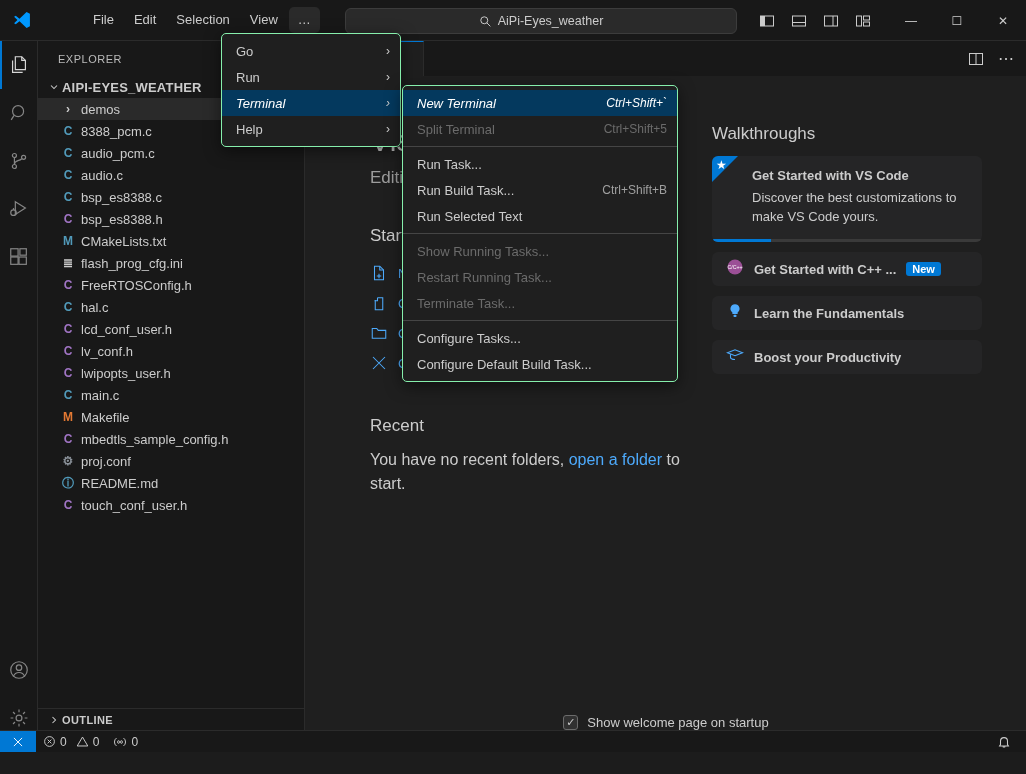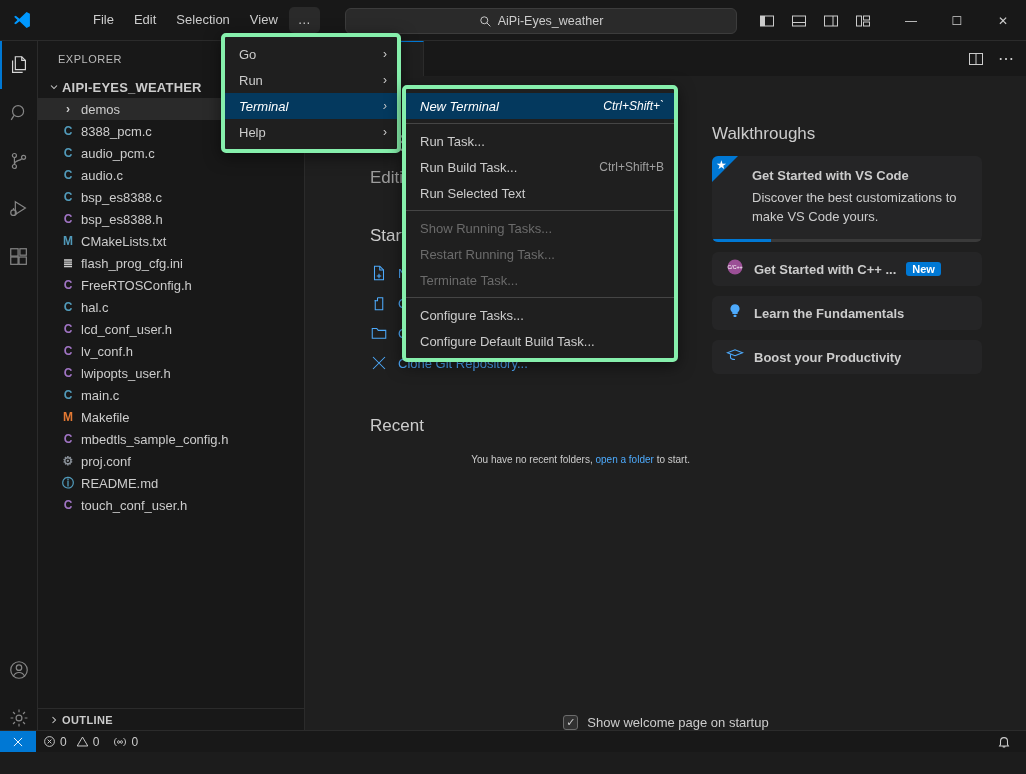--- a/index.html
+++ b/index.html
@@ -95,21 +95,21 @@
 
   .welcome { position: relative; height: 676px; overflow: hidden; padding: 0; }
   .wl-inner { display:flex; padding: 48px 0 0 64px; }
   .wl-left { width: 320px; }
   .wl-right { width: 270px; margin-left: 22px; }
   .wl-title { font-size: 30px; font-weight: normal; color:#cccccc; letter-spacing:.2px;}
   .wl-sub { font-size: 17px; color:#9d9d9d; margin-top: 10px;}
   .sec-h { font-size: 17px; color:#cccccc; margin-top: 38px; margin-bottom: 12px;}
   .start-item { display:flex; align-items:center; height: 30px; gap: 10px; }
   .start-item .lbl { font-size: 13px; color:#4daafc; }
-  .recent-txt { font-size: 10px; color:#cccccc; line-height: 24px; text-align: right; }
+  .recent-txt { font-size: 16px; color:#cccccc; line-height: 24px; }
   .recent-txt a { color:#4daafc; text-decoration: none; }
   .wt-h { font-size: 17px; color:#cccccc; margin-bottom: 12px;}
   .wt-card {
     background:#252526; border-radius: 6px; margin-bottom: 10px; position: relative; overflow: hidden;
   }
   .wt-card.big { padding: 12px 14px 16px 14px; }
   .wt-card.small { padding: 0 14px; height: 34px; display:flex; align-items:center; gap:10px;}
   .wt-title { font-size: 13px; font-weight:bold; color:#cccccc; }
   .wt-desc { font-size: 13px; color:#cccccc; line-height: 19px; margin-top: 5px;}
   .wt-corner {
@@ -135,21 +135,21 @@
   }
   .remote { background:#0078d4; height:22px; width:36px; display:flex; align-items:center; justify-content:center; color:#fff;}
   .sb-item { display:flex; align-items:center; gap:4px; font-size:12px; color:#cccccc; padding: 0 7px; height:22px;}
   .sb-right { margin-left:auto; display:flex; align-items:center; padding-right: 8px;}
 
   
   .taskbar { position:absolute; left:0; bottom:0; width:1026px; height:22px; background:#1c1c1c; }
 
   
   .menu-pop {
-    position:absolute; background:#1f1f1f; border:4px solid #86efac; border-radius:5px;
+    position:absolute; background:#1f1f1f; border:1px solid #86efac; border-radius:5px;
     box-shadow: 0 4px 16px rgba(0,0,0,.5); padding: 4px 0; z-index: 50;
   }
   .mi { height: 26px; display:flex; align-items:center; padding: 0 10px 0 14px; font-size:13px; color:#cccccc; white-space:nowrap;}
   .mi.highlight { background:#04395e; color:#ffffff;font-style:italic; }
   .mi.disabled { color:#6b6b6b; }
   .mi .mlabel { flex: 1; }
   .mi .mkey { color:#a0a0a0; font-size:12px; margin-left: 28px;}
   .mi.highlight .mkey { color:#ffffff; }
   .mi .marrow { color:#cccccc; font-size: 12px; }
   .mi.disabled .mkey { color:#6b6b6b; }
@@ -533,20 +533,24 @@
     <div class="mi">
       <span class="mlabel">Help</span>
       <span class="marrow">›</span>
     </div>
   </div>
 
   <div class="menu-pop" id="menu-terminal">
       <div class="mi mi-term highlight">
         <span class="mlabel">New Terminal</span>
         <span class="mkey">Ctrl+Shift+`</span>
+      </div>
+      <div class="mi mi-term disabled">
+        <span class="mlabel">Split Terminal</span>
+        <span class="mkey">Ctrl+Shift+5</span>
       </div>
       <div class="msep"></div>
       <div class="mi mi-term">
         <span class="mlabel">Run Task...</span>
       </div>
       <div class="mi mi-term">
         <span class="mlabel">Run Build Task...</span>
         <span class="mkey">Ctrl+Shift+B</span>
       </div>
       <div class="mi mi-term">

